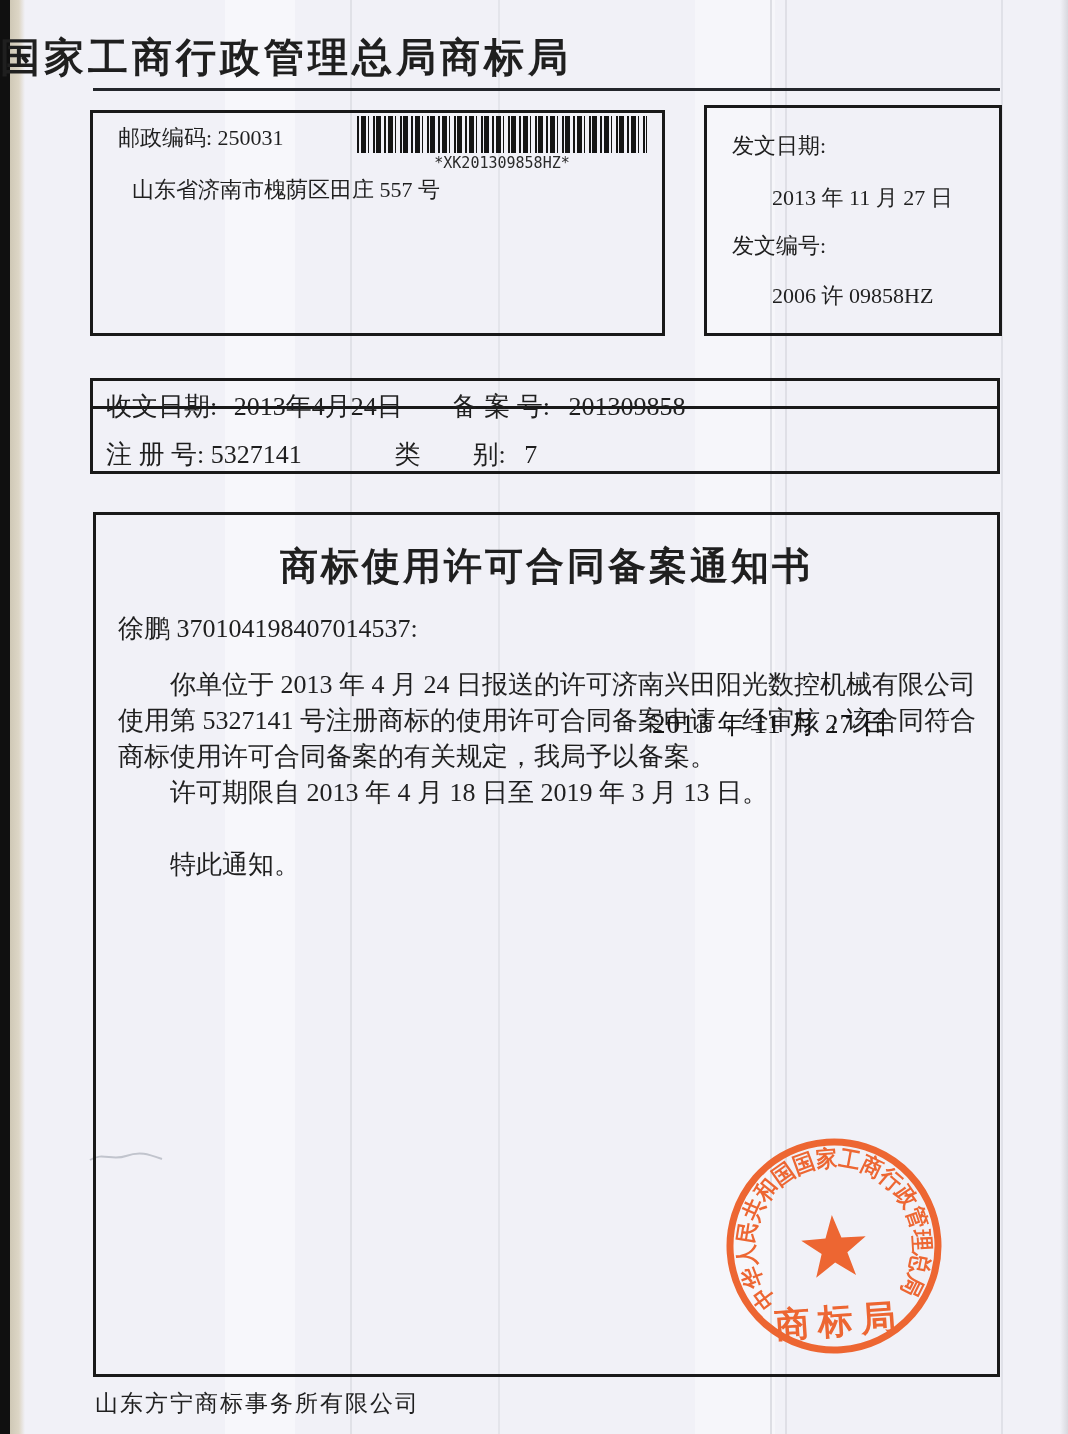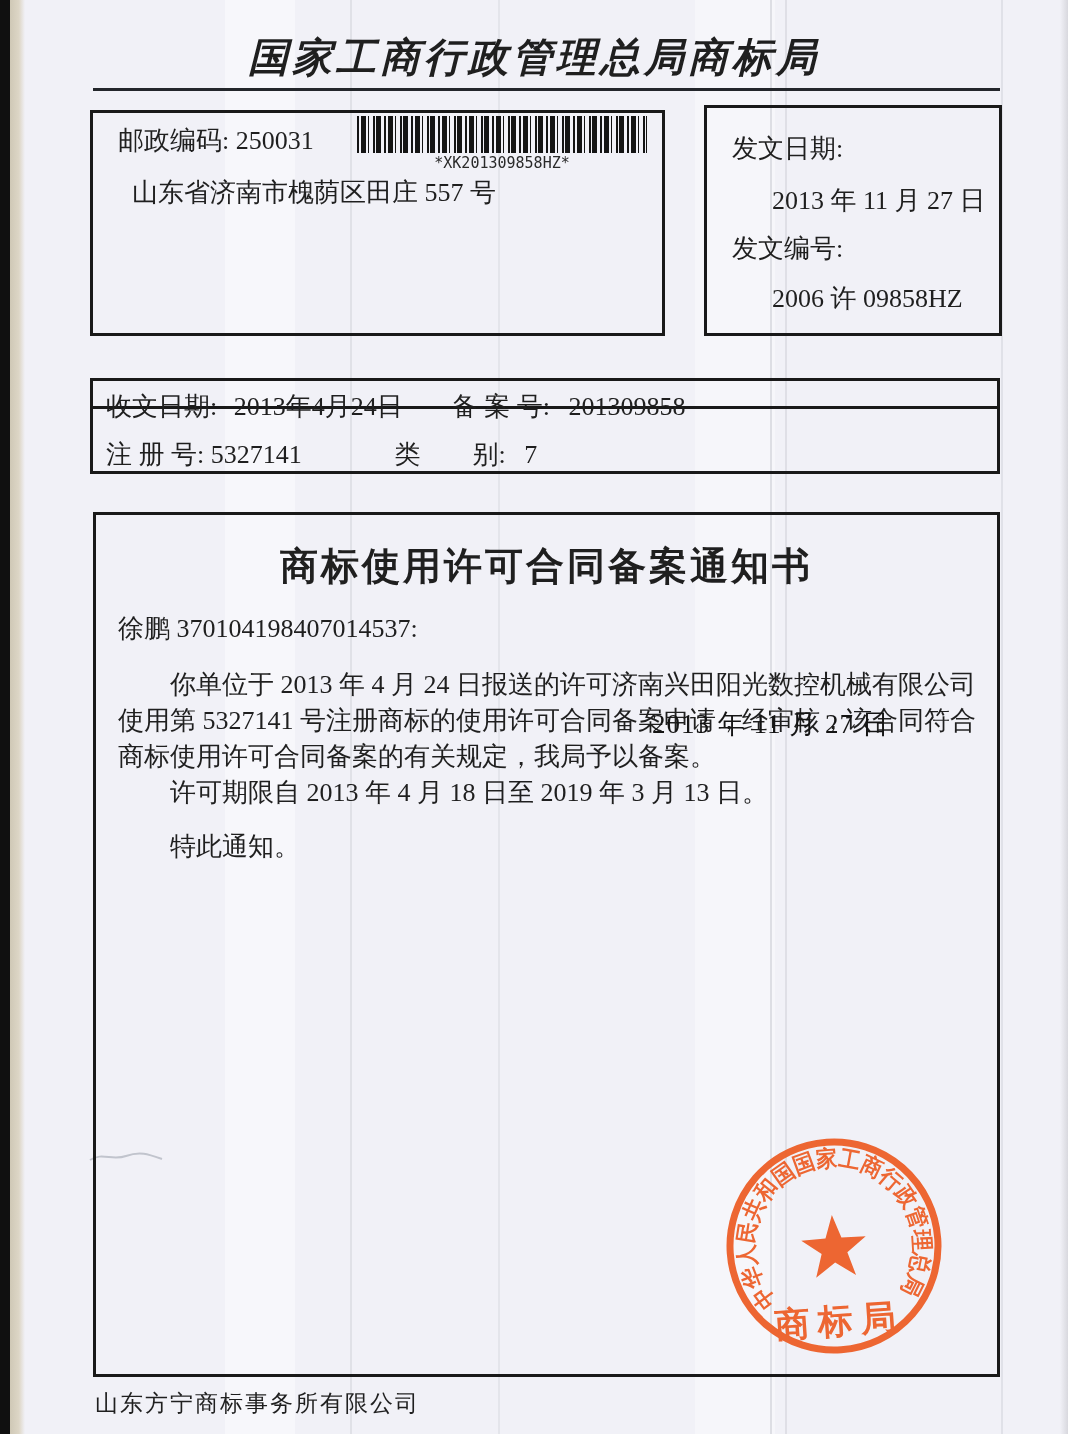--- a/index.html
+++ b/index.html
@@ -22,32 +22,32 @@
   .s1 { left:350px; width:2px; background:rgba(120,125,135,.14); }
   .s2 { left:498px; width:2px; background:rgba(120,125,135,.10); }
   .s3 { left:770px; width:2px; background:rgba(110,115,125,.18); }
   .s4 { left:785px; width:2px; background:rgba(110,115,125,.14); }
   .s5 { left:1001px; width:2px; background:rgba(110,115,125,.12); }
   .band1 { left:225px; width:70px; background:rgba(255,255,255,.45); }
   .band2 { left:695px; width:80px; background:rgba(255,255,255,.40); }
 
   .doc-title {
     position:absolute; left:0; top:30px; width:100%;
-    text-align:center; font-size:40px; font-weight:bold; letter-spacing:4px;font-style:italic;
+    font-size:40px; font-weight:bold; letter-spacing:4px;
   }
   .title-rule { position:absolute; left:93px; top:88px; width:907px; height:3px; background:#23262b; }
 
   .box { position:absolute; border:3px solid #191919; background:transparent; }
   .sender-box   { left:90px;  top:110px; width:575px; height:226px; }
   .dispatch-box { left:704px; top:105px; width:298px; height:231px; }
   .registry-box { left:90px;  top:378px; width:910px; height:96px; font-size:26px; }
   .notice-box   { left:93px;  top:512px; width:907px; height:865px; }
 
   .abs { position:absolute; }
-  .fs26 { font-size:26px; }
+  .fs26 { font-size:22px; }
 
   .barcode {
     position:absolute; left:264px; top:3px; width:290px; height:37px;
     background:
       repeating-linear-gradient(90deg,
         #141414 0 2px, transparent 2px 4px,
         #141414 4px 9px, transparent 9px 11px,
         #141414 11px 12px, transparent 12px 16px,
         #141414 16px 18px, transparent 18px 19px,
         #141414 19px 24px, transparent 24px 27px);
@@ -63,21 +63,21 @@
   .cell-a { display:inline-block; }
   .cell-gap { display:inline-block; width:36px; }
   .cell-w { display:inline-block; width:282px; }
 
   .notice-title { position:absolute; left:0; top:26px; width:100%; text-align:center;
                   font-size:38px; font-weight:bold; letter-spacing:3px; }
   .notice-body { position:absolute; left:22px; top:96px; width:861px;
                  font-size:26px; line-height:36px; }
   .salutation { margin-bottom:20px; }
   .para-indent { text-indent:2em; }
-  .para-last { margin-top:18px; text-indent:2em; }
+  .para-last { margin-top:36px; text-indent:2em; }
 
   .stamp-wrap { position:absolute; left:623px; top:616px; width:230px; height:230px; }
   .stamp-svg { transform:rotate(-4deg); opacity:.95; }
   .stamp-date { position:absolute; left:652px; top:706px; font-size:27px; color:#141414;
                 letter-spacing:1px; white-space:nowrap; z-index:5; }
 
   .footer { position:absolute; left:95px; top:1388px; font-size:23px; letter-spacing:2px; }
 
   .pencil { position:absolute; left:88px; top:1148px; opacity:.55; }
 </style>

